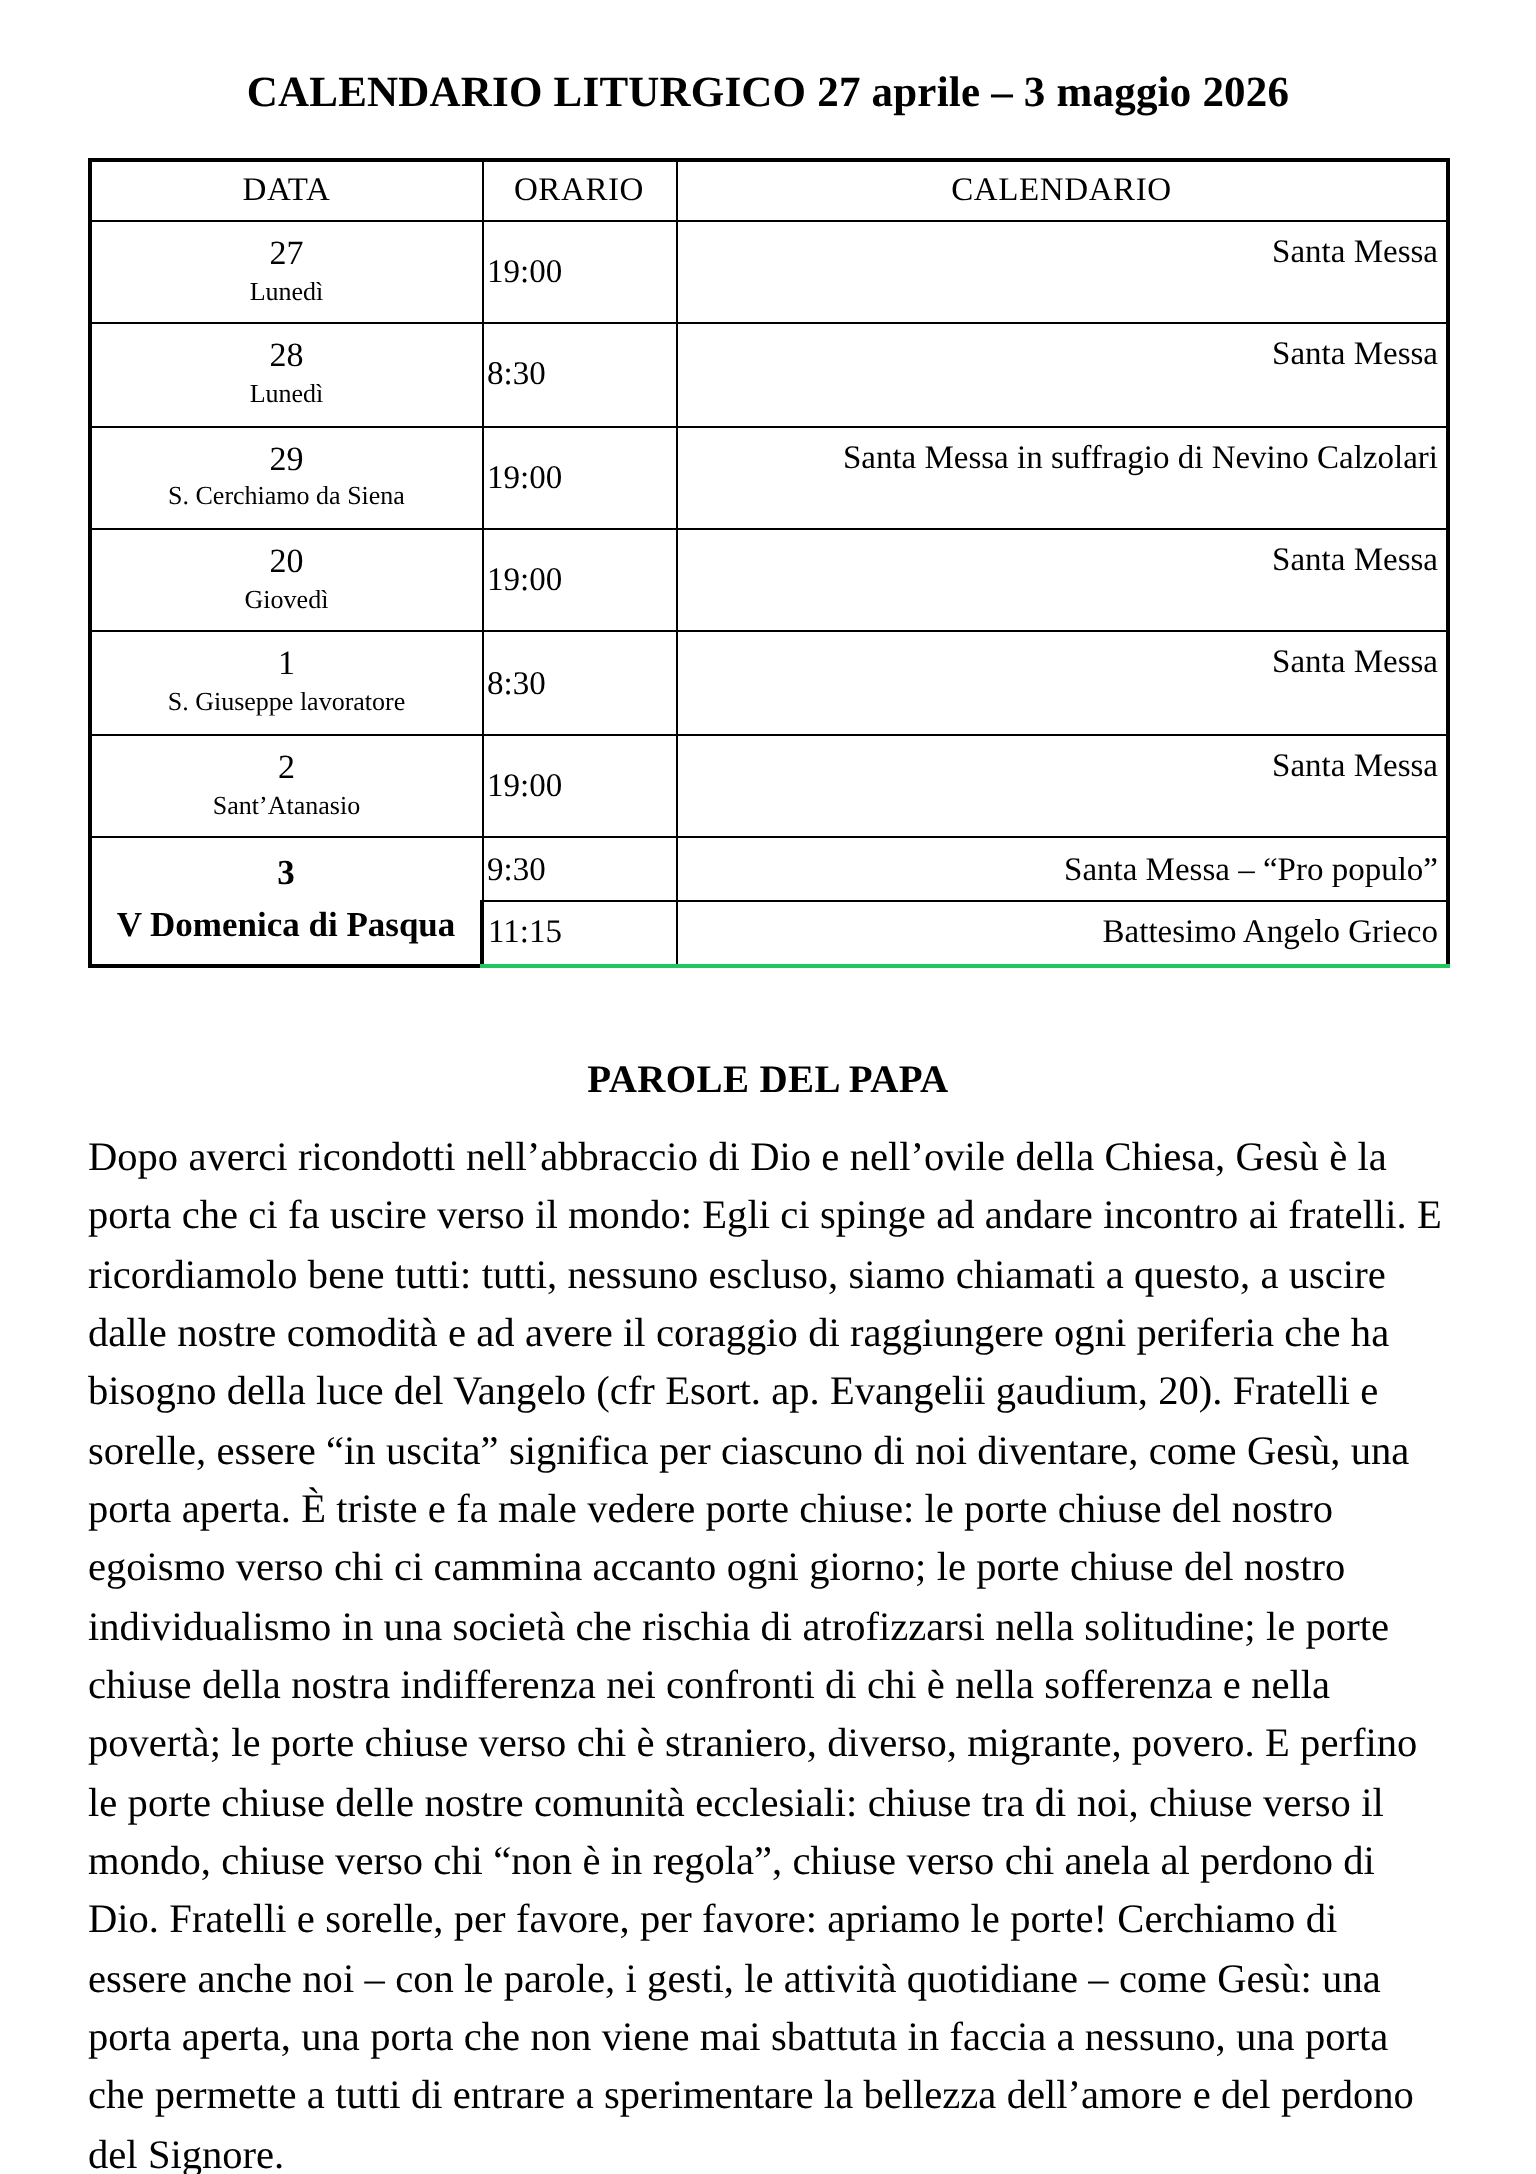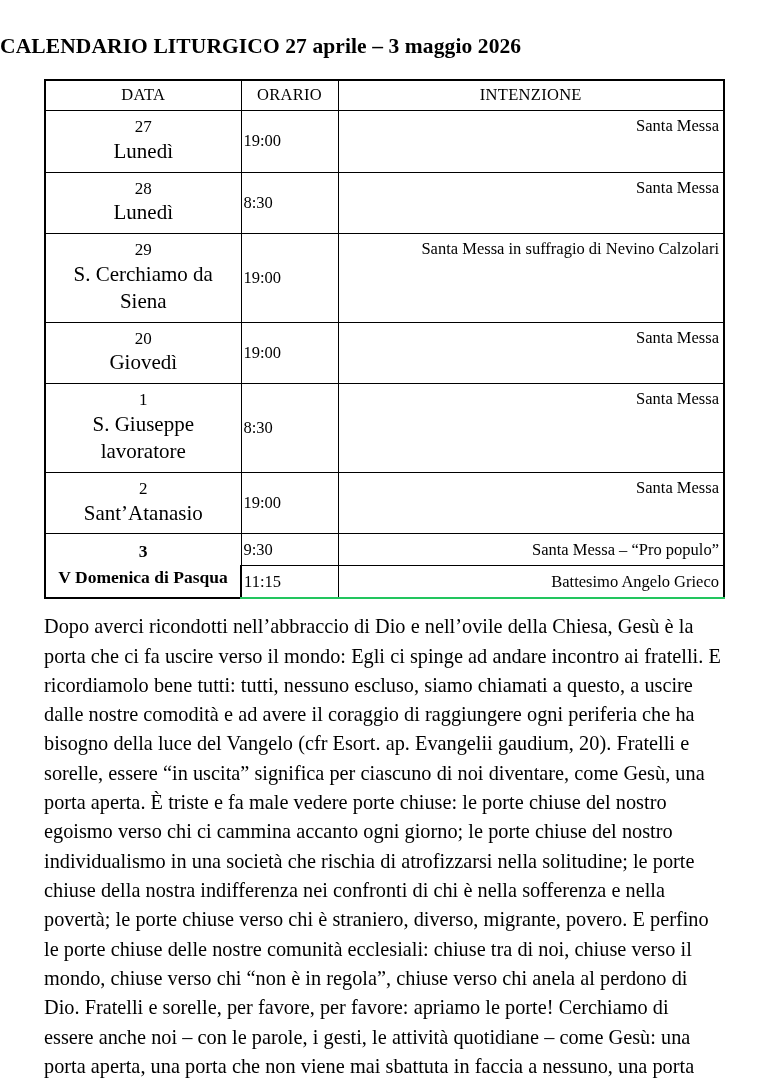--- a/index.html
+++ b/index.html
@@ -17,20 +17,21 @@
   .page {
     position: relative;
     width: 768px;
     height: 1087px;
     box-sizing: border-box;
     padding: 0;
   }
 
   
   .doc-title {
+    text-align: center;
     font-weight: bold;
     font-size: 21.5px;
     letter-spacing: 0.1px;
     margin: 0;
     padding-top: 34px;
     padding-bottom: 0;
     line-height: 1.2;
   }
 
   
@@ -83,21 +84,21 @@
     vertical-align: middle;
     padding: 5px 4px 7px 4px;
   }
   td.date-cell .d-num {
     display: block;
     font-size: 17px;
     line-height: 1.28;
   }
   td.date-cell .d-name {
     display: block;
-    font-size: 21px;
+    font-size: 13px;
     line-height: 1.28;
   }
   td.date-cell.bold-date .d-num,
   td.date-cell.bold-date .d-name {
     font-weight: bold;
     font-size: 17.5px;
     line-height: 1.45;
   }
 
   td.time-cell {
@@ -151,21 +152,21 @@
     <table class="calendar">
       <colgroup>
         <col class="c-date">
         <col class="c-time">
         <col class="c-intent">
       </colgroup>
       <thead>
         <tr>
           <th>DATA</th>
           <th>ORARIO</th>
-          <th>INTENZIONE</th>
+          <th>CALENDARIO</th>
         </tr>
       </thead>
       <tbody>
 
         <tr>
           <td class="date-cell" rowspan="1">
             <span class="d-num">27</span>
             <span class="d-name">Lunedì</span>
           </td>
           <td class="time-cell">19:00</td>
@@ -227,16 +228,17 @@
         </tr>
         <tr>
           <td class="time-cell">11:15</td>
           <td class="intent-cell mid">Battesimo Angelo Grieco</td>
         </tr>
 
       </tbody>
     </table>
   </div>
 
+  <h2 class="section-heading">PAROLE DEL PAPA</h2>
 
   <p class="body-text">Dopo averci ricondotti nell’abbraccio di Dio e nell’ovile della Chiesa, Gesù è la porta che ci fa uscire verso il mondo: Egli ci spinge ad andare incontro ai fratelli. E ricordiamolo bene tutti: tutti, nessuno escluso, siamo chiamati a questo, a uscire dalle nostre comodità e ad avere il coraggio di raggiungere ogni periferia che ha bisogno della luce del Vangelo (cfr Esort. ap. Evangelii gaudium, 20). Fratelli e sorelle, essere “in uscita” significa per ciascuno di noi diventare, come Gesù, una porta aperta. È triste e fa male vedere porte chiuse: le porte chiuse del nostro egoismo verso chi ci cammina accanto ogni giorno; le porte chiuse del nostro individualismo in una società che rischia di atrofizzarsi nella solitudine; le porte chiuse della nostra indifferenza nei confronti di chi è nella sofferenza e nella povertà; le porte chiuse verso chi è straniero, diverso, migrante, povero. E perfino le porte chiuse delle nostre comunità ecclesiali: chiuse tra di noi, chiuse verso il mondo, chiuse verso chi “non è in regola”, chiuse verso chi anela al perdono di Dio. Fratelli e sorelle, per favore, per favore: apriamo le porte! Cerchiamo di essere anche noi – con le parole, i gesti, le attività quotidiane – come Gesù: una porta aperta, una porta che non viene mai sbattuta in faccia a nessuno, una porta che permette a tutti di entrare a sperimentare la bellezza dell’amore e del perdono del Signore.</p>
 
 </div>
 
 </body></html>

